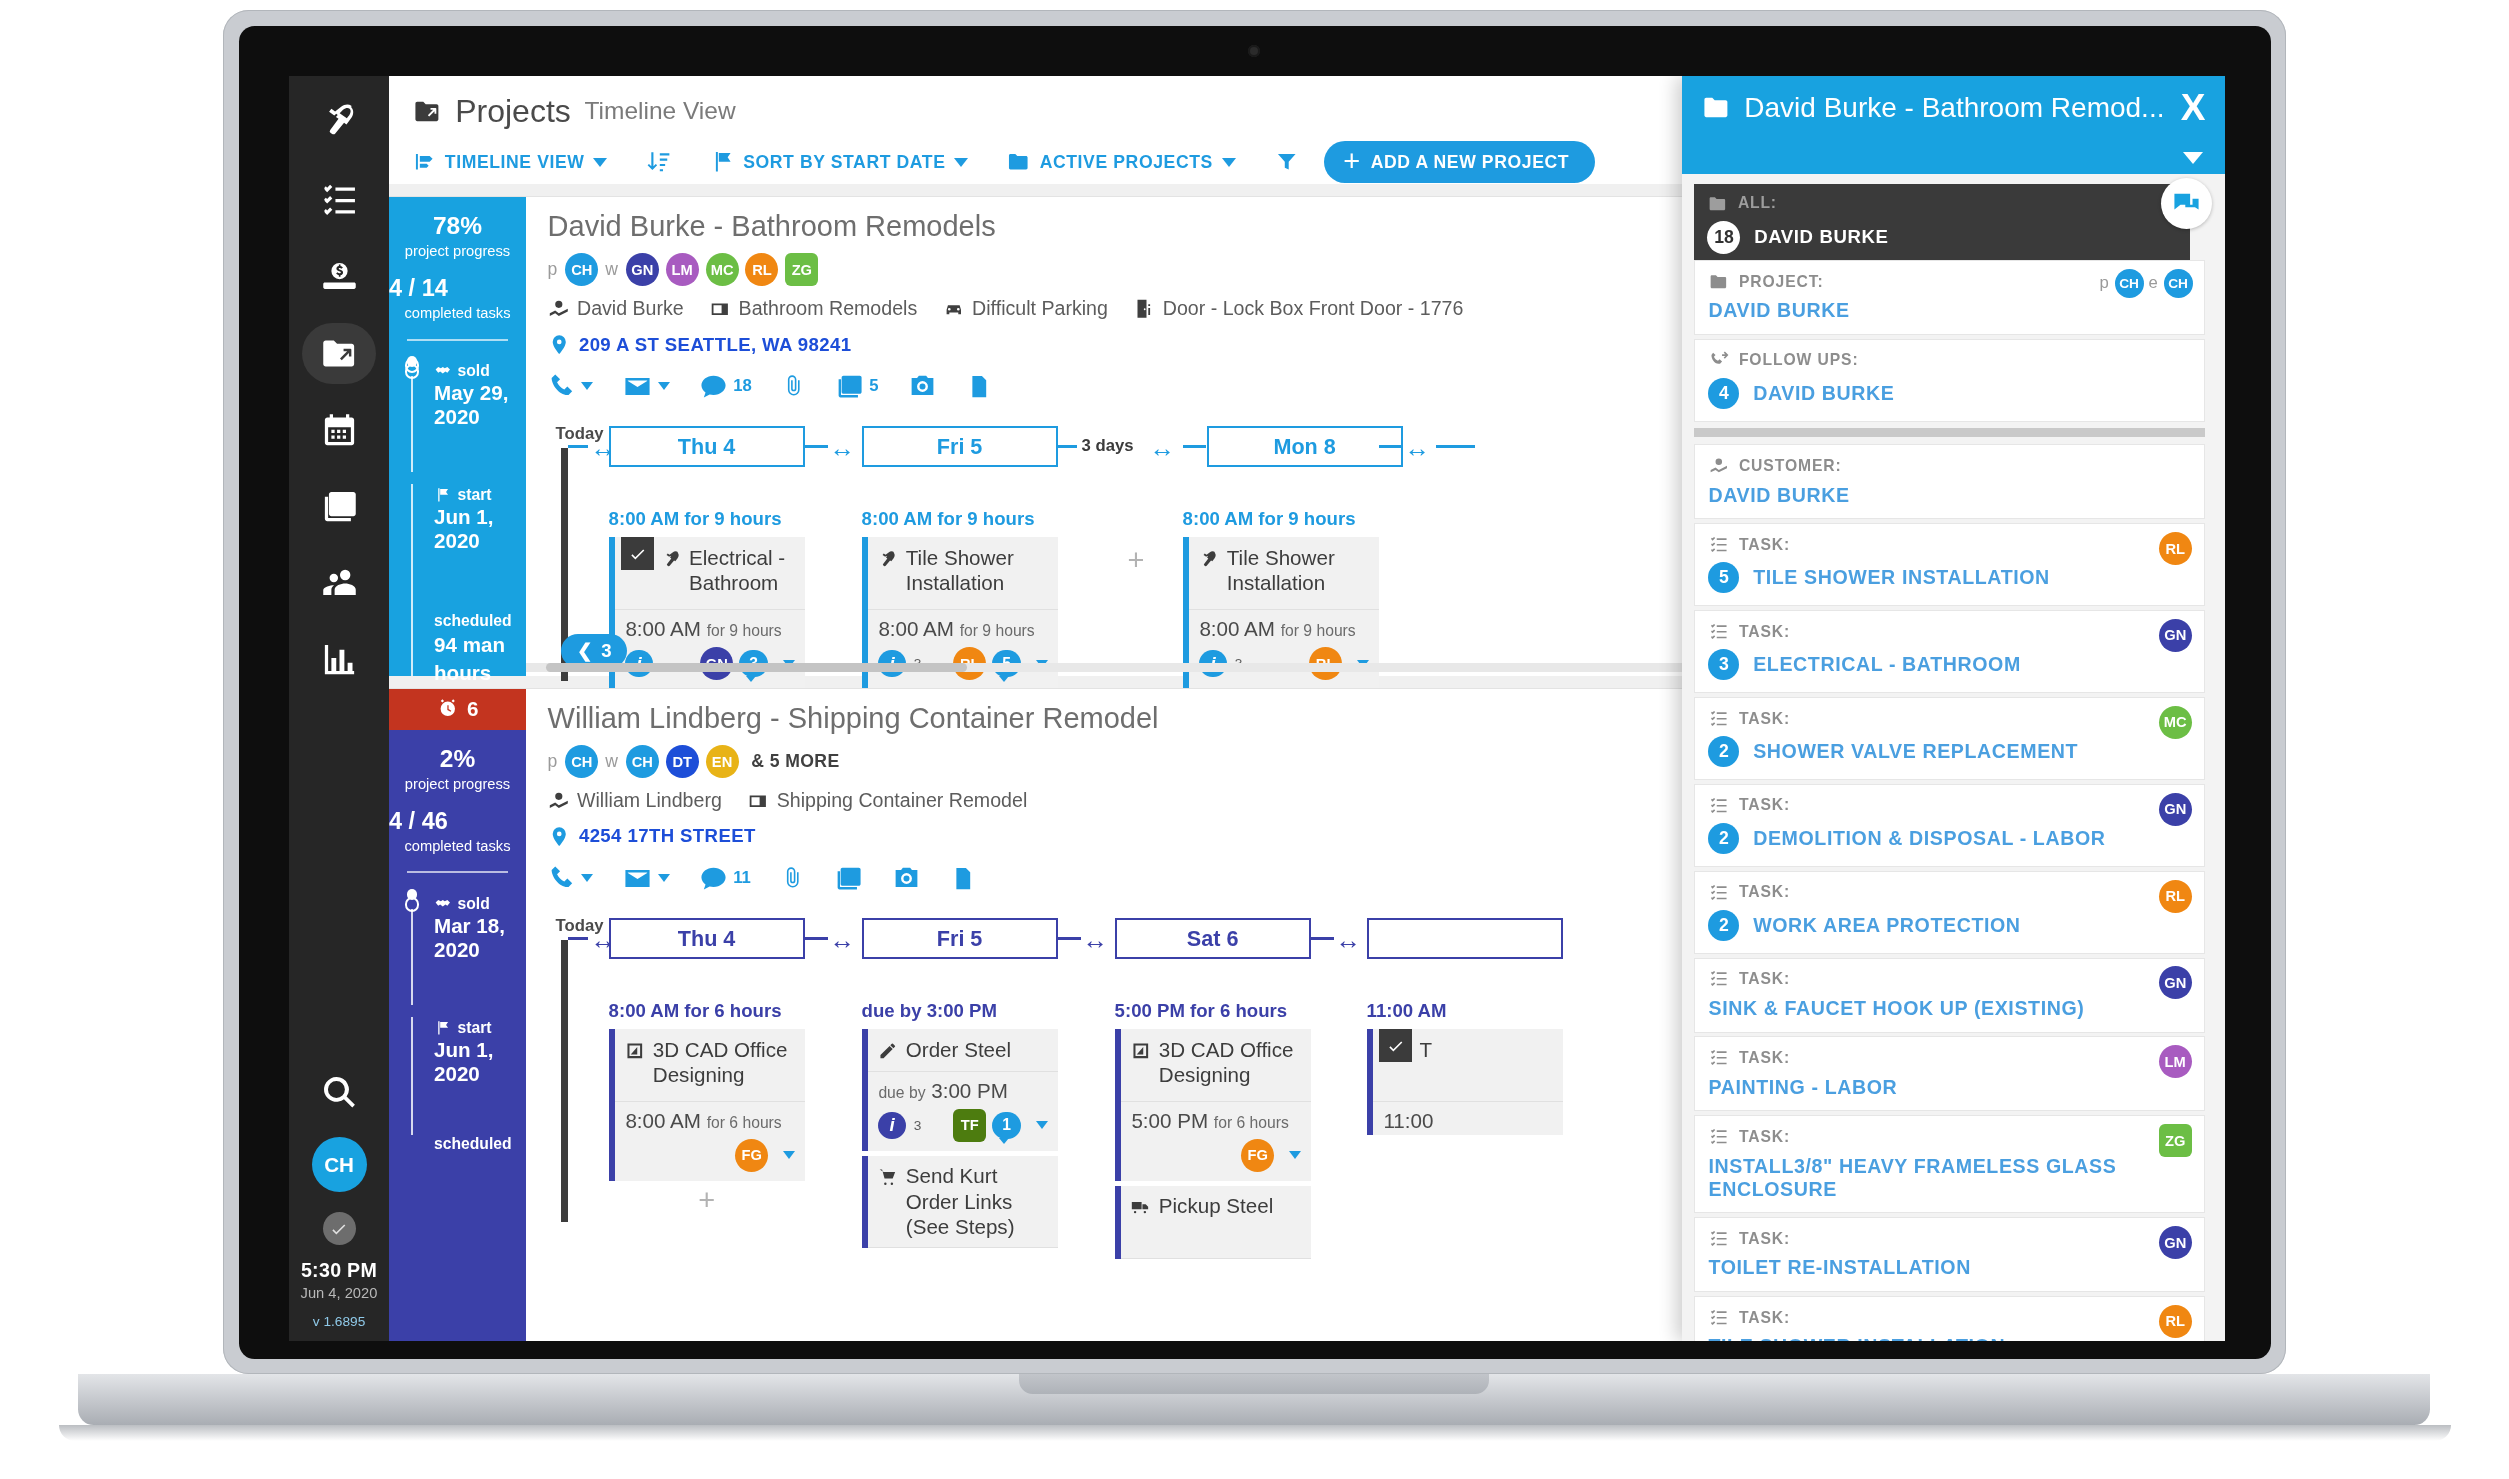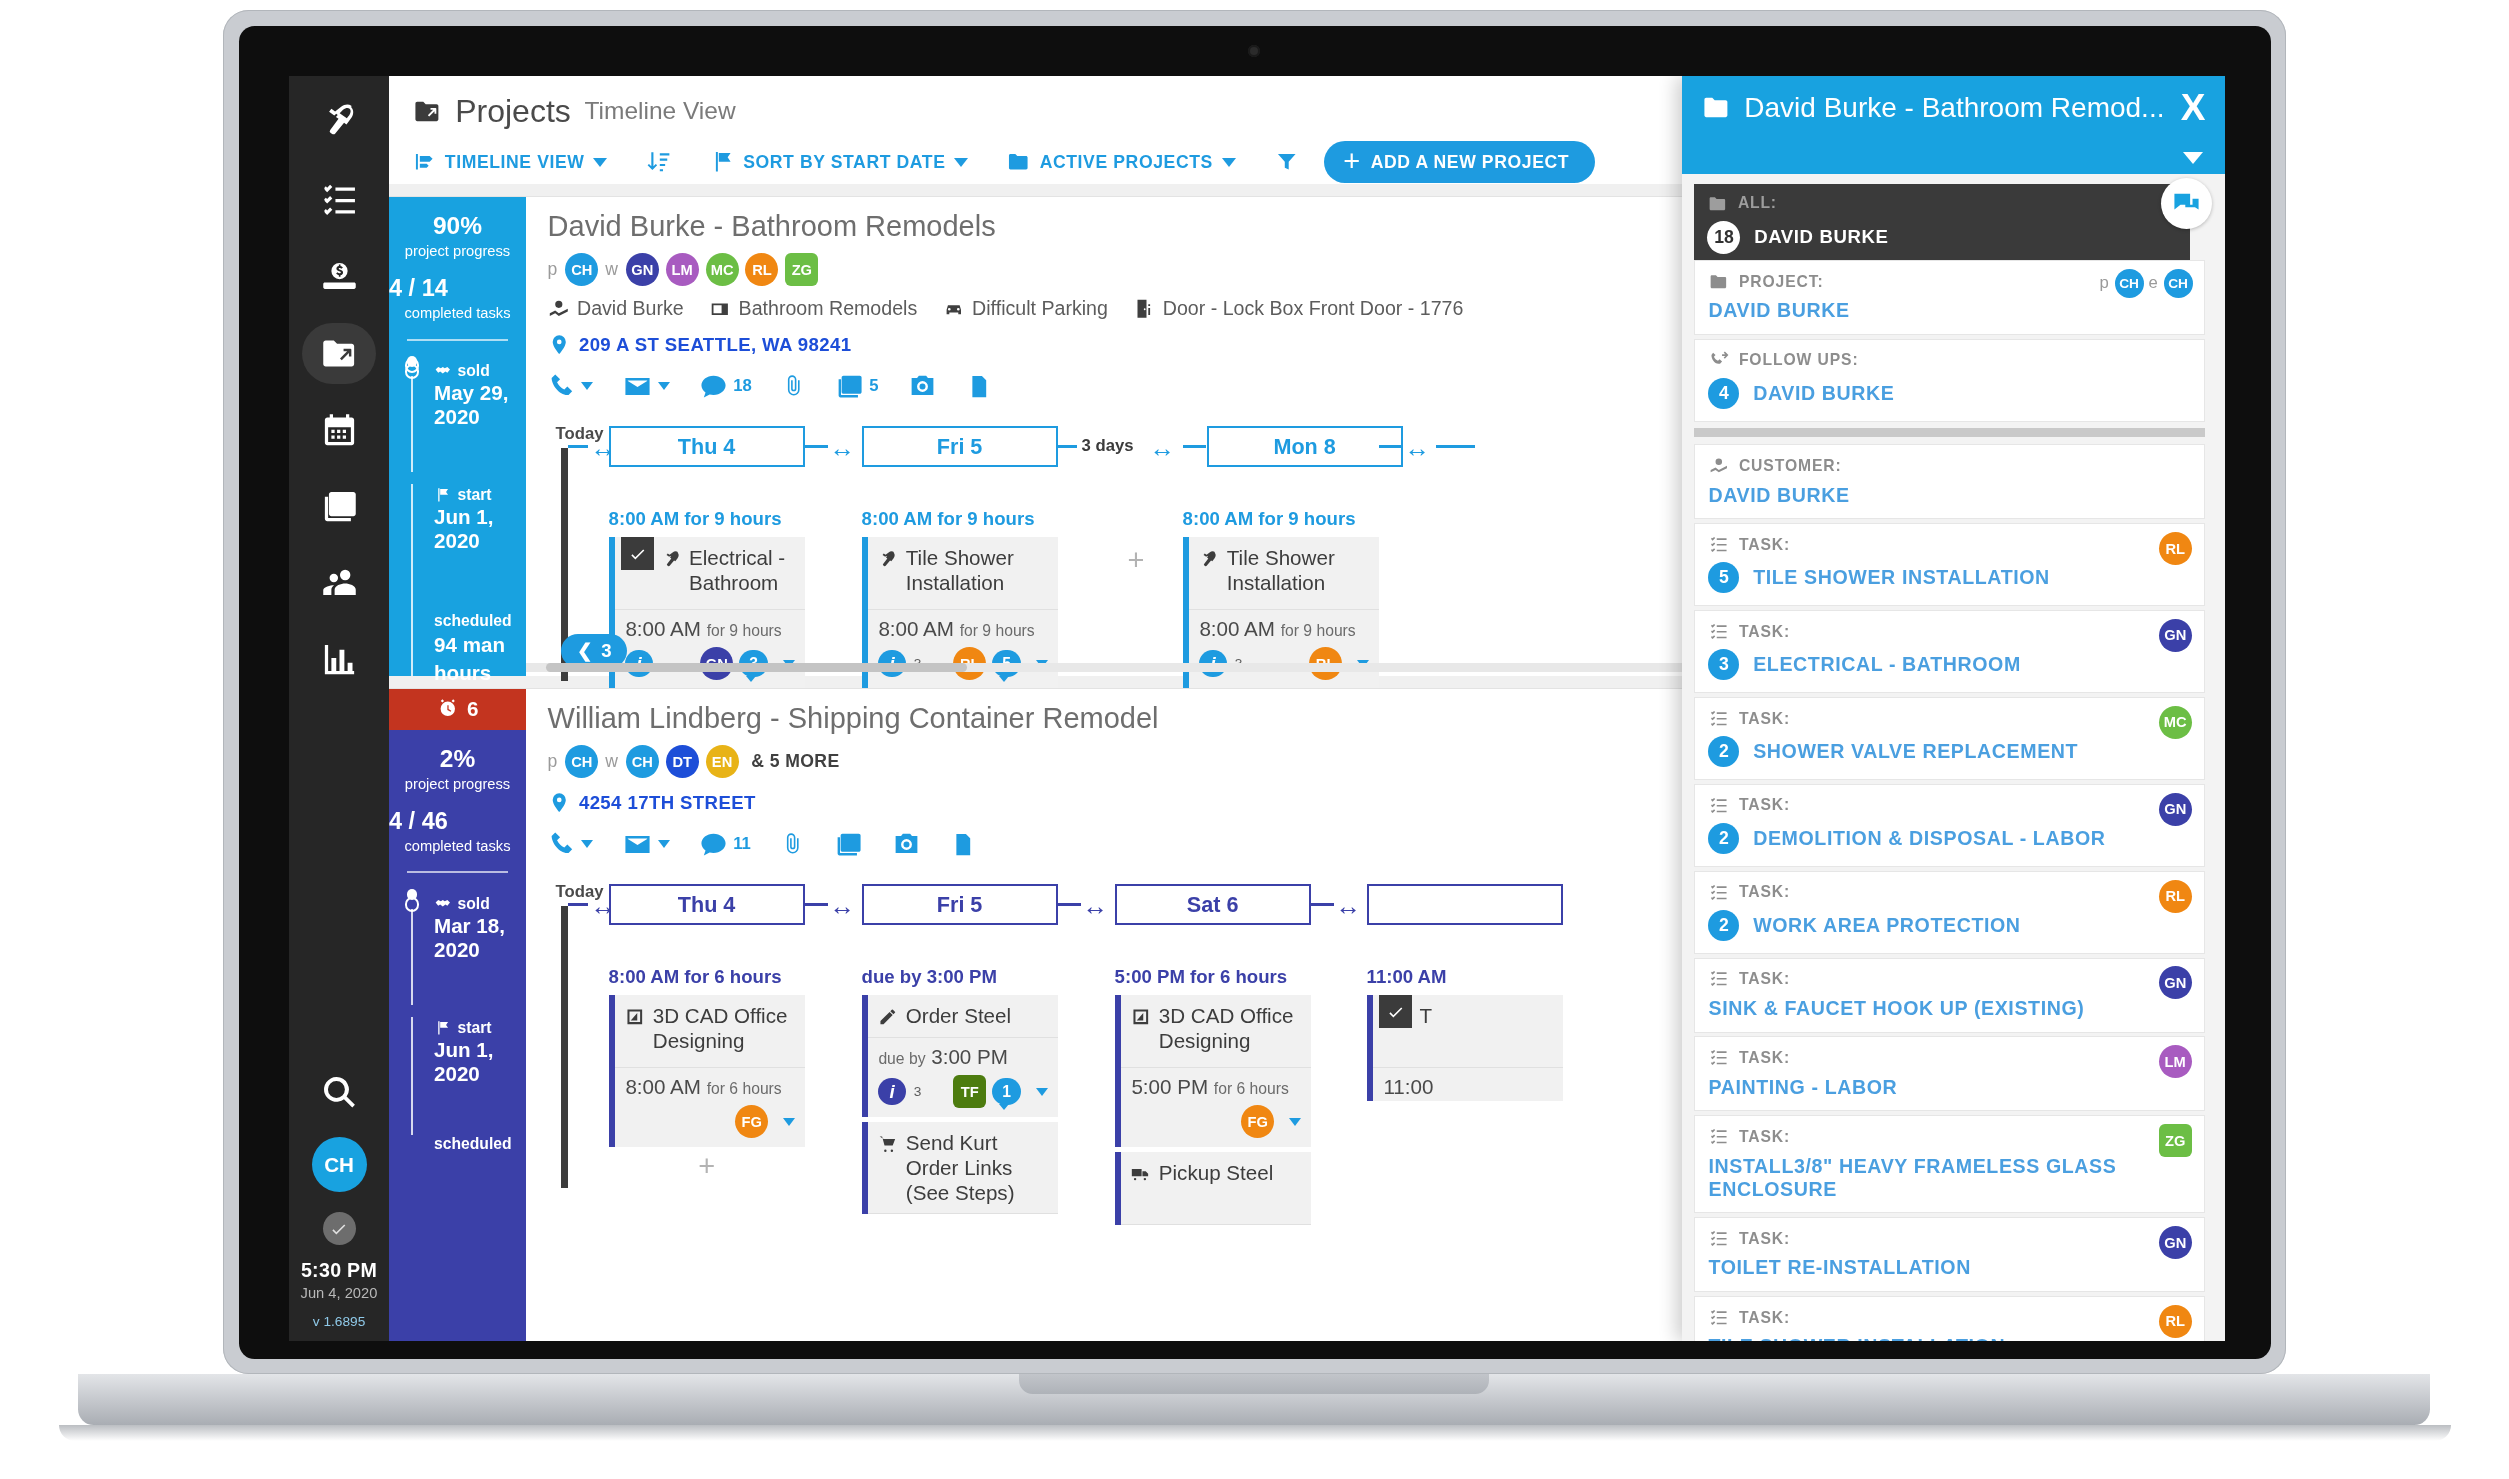--- a/index.html
+++ b/index.html
@@ -414,21 +414,21 @@
           </div>
           <div class="tb-primary">
             <span class="plus-circ">+</span>
             <span>ADD A NEW PROJECT</span>
           </div>
         </div>
       </div>
 
       <div class="project" style="height:480px">
         <div class="proj-left blue">
-          <div class="pl-pct">90%</div>
+          <div class="pl-pct">78%</div>
           <div class="pl-lbl">project progress</div>
           <div class="pl-tasks">4 / 14</div>
           <div class="pl-lbl">completed tasks</div>
           <div class="pl-rule"></div>
 
           <div class="milestone" style="margin-top:21.6px; height:343px;">
             <div class="ms-line" style="top:13.7px; height:96px;"></div>
             <div class="ms-dot" style="top:2px"></div>
             <div class="ms-label">
               <svg viewBox="0 0 24 24">
@@ -750,20 +750,34 @@
           <div class="chips">
             <span class="chip-pre">p</span>
             <span class="chip" style="background:#1E9BE0">CH</span>
             <span class="chip-pre">w</span>
             <span class="chip" style="background:#1E9BE0">CH</span>
             <span class="chip" style="background:#1d4ed8">DT</span>
             <span class="chip" style="background:#E8B317">EN</span>
             <span class="chip-more">&amp; 5 MORE</span>
           </div>
 
+          <div class="meta-row">
+            <span class="meta">
+              <svg viewBox="0 0 24 24">
+                  <path d="M12 3a4 4 0 1 0 0 8 4 4 0 0 0 0-8zM2 17l6-3 4 3 10-5v3l-10 5-4-3-6 3v-3z"></path>
+                </svg>
+              <span>William Lindberg</span>
+            </span>
+            <span class="meta">
+              <svg viewBox="0 0 24 24">
+                  <path d="M3 6h18v13H3V6zm2 2v9h9V8H5z"></path>
+                </svg>
+              <span>Shipping Container Remodel</span>
+            </span>
+          </div>
 
           <div class="addr-row">
             <svg viewBox="0 0 24 24">
                 <path d="M12 2a7 7 0 0 0-7 7c0 5 7 13 7 13s7-8 7-13a7 7 0 0 0-7-7zm0 9.5a2.5 2.5 0 1 1 0-5 2.5 2.5 0 0 1 0 5z"></path>
               </svg>
             <span class="addr">4254 17TH STREET</span>
           </div>
 
           <div class="action-row">
             <span class="act">

